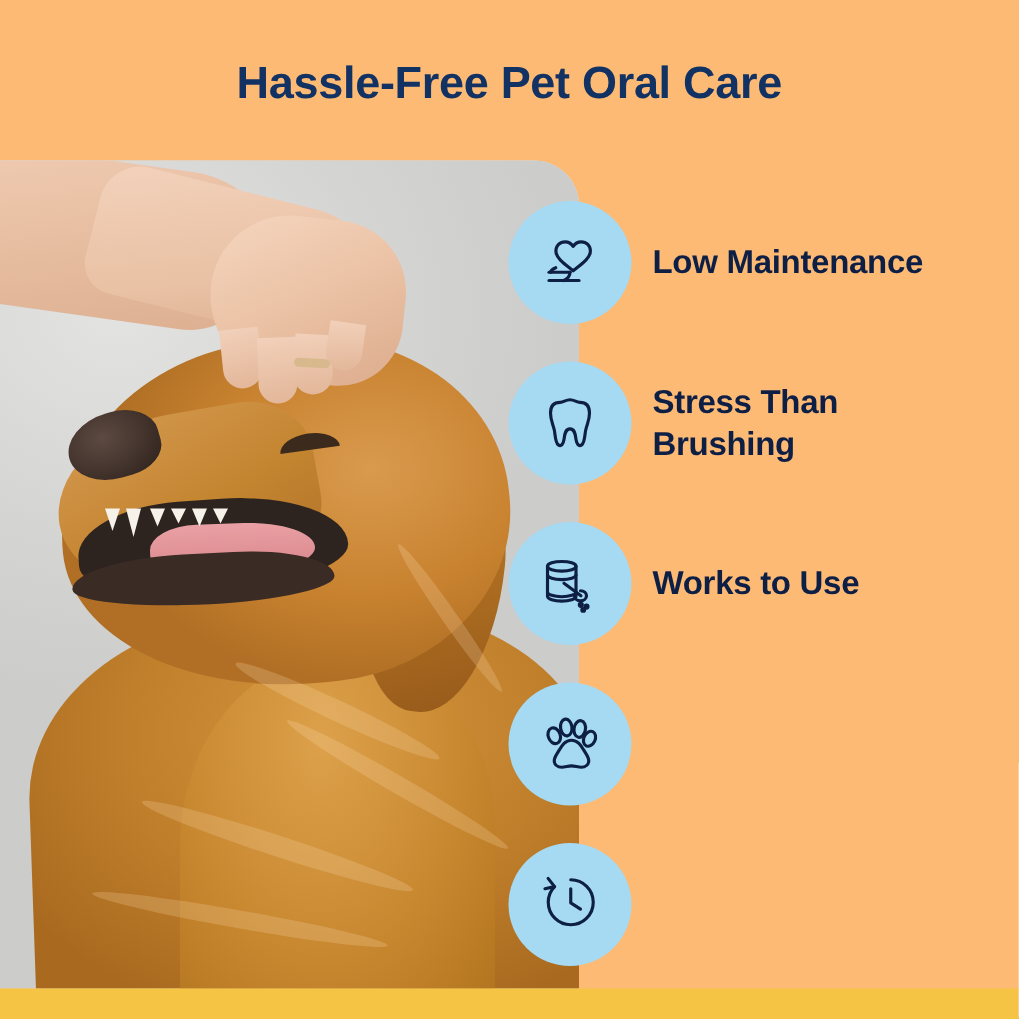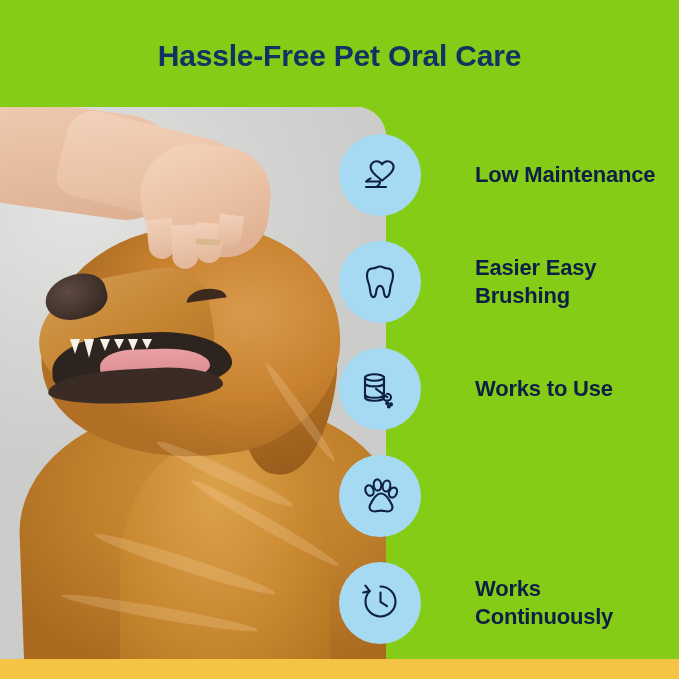--- a/index.html
+++ b/index.html
@@ -10,21 +10,21 @@
     width: 679px;
     height: 679px;
     background: #f7f7f6;
     font-family: "Liberation Sans", sans-serif;
     overflow: hidden;
   }
   .poster {
     position: relative;
     width: 679px;
     height: 679px;
-    background: #84cc16;
+    background: #fdba74;
     overflow: hidden;
   }
 
   
   .title {
     position: absolute;
     top: 36px;
     left: 0;
     width: 679px;
     text-align: center;
@@ -236,21 +236,20 @@
     left: 339px;
     top: 133px;
     width: 340px;
   }
   .feature {
     position: relative;
     display: flex;
     align-items: center;
     height: 83px;
     margin-bottom: 24px;
-    gap: 40px;
   }
   .feature:last-child { margin-bottom: 0; }
   .icon-circle {
     position: relative;
     flex: 0 0 auto;
     width: 82px;
     height: 82px;
     border-radius: 50%;
     background: #a6d9f2;
     display: flex;
@@ -343,21 +342,21 @@
     </div>
 
     <div class="feature">
       <div class="icon-circle">
         <span>
           <svg width="42" height="46" viewBox="0 0 42 46" fill="none" stroke="#0d1f45" stroke-width="2.1" stroke-linecap="round" stroke-linejoin="round">
             <path d="M21 7.5c-3 0-4.2 1.7-6.6 1.7C11.2 9.2 8 10.8 8 16.4c0 5.2 1.8 7.3 2.6 11.6.6 3.2.6 8.2 2.6 9.6 2 1.4 3.3-.6 3.8-3.6.5-3 .6-7.1 4-7.1s3.5 4.1 4 7.1c.5 3 1.8 5 3.8 3.6 2-1.4 2-6.4 2.6-9.6.8-4.3 2.6-6.4 2.6-11.6 0-5.6-3.2-7.2-6.4-7.2-2.4 0-3.6-1.7-6.6-1.7z"></path>
           </svg>
         </span>
       </div>
-      <div class="feature-label">Easier Easy Brushing</div>
+      <div class="feature-label">Stress Than Brushing</div>
     </div>
 
     <div class="feature">
       <div class="icon-circle">
         <span>
           <svg width="46" height="46" viewBox="0 0 46 46" fill="none" stroke="#0d1f45" stroke-width="2.1" stroke-linecap="round" stroke-linejoin="round">
             <ellipse cx="17.5" cy="11.5" rx="9.5" ry="3.2"></ellipse>
             <path d="M8 11.5v20c0 1.8 4.3 3.2 9.5 3.2s9.5-1.4 9.5-3.2v-20"></path>
             <path d="M8 17.2c0 1.8 4.3 3.2 9.5 3.2s9.5-1.4 9.5-3.2"></path>
             <path d="M8 28.6c0 1.8 4.3 3.2 9.5 3.2s9.5-1.4 9.5-3.2"></path>
@@ -389,20 +388,19 @@
     <div class="feature">
       <div class="icon-circle">
         <span>
           <svg width="46" height="46" viewBox="0 0 46 46" fill="none" stroke="#0d1f45" stroke-width="2.1" stroke-linecap="round" stroke-linejoin="round">
             <path d="M23.5 6.5c8.3 0 15 6.7 15 15s-6.7 15-15 15-15-6.7-15-15c0-4 1.6-7.7 4.2-10.4"></path>
             <path d="M8.4 5.6l4.3 5.5-6.4 1.4"></path>
             <path d="M23.5 12.5v9.4l6.5 4.2"></path>
           </svg>
         </span>
       </div>
-      <div class="feature-label">Works Continuously</div>
     </div>
 
   </div>
 
   <div class="bottom-bar"></div>
 
 </div>
 
 </body></html>

